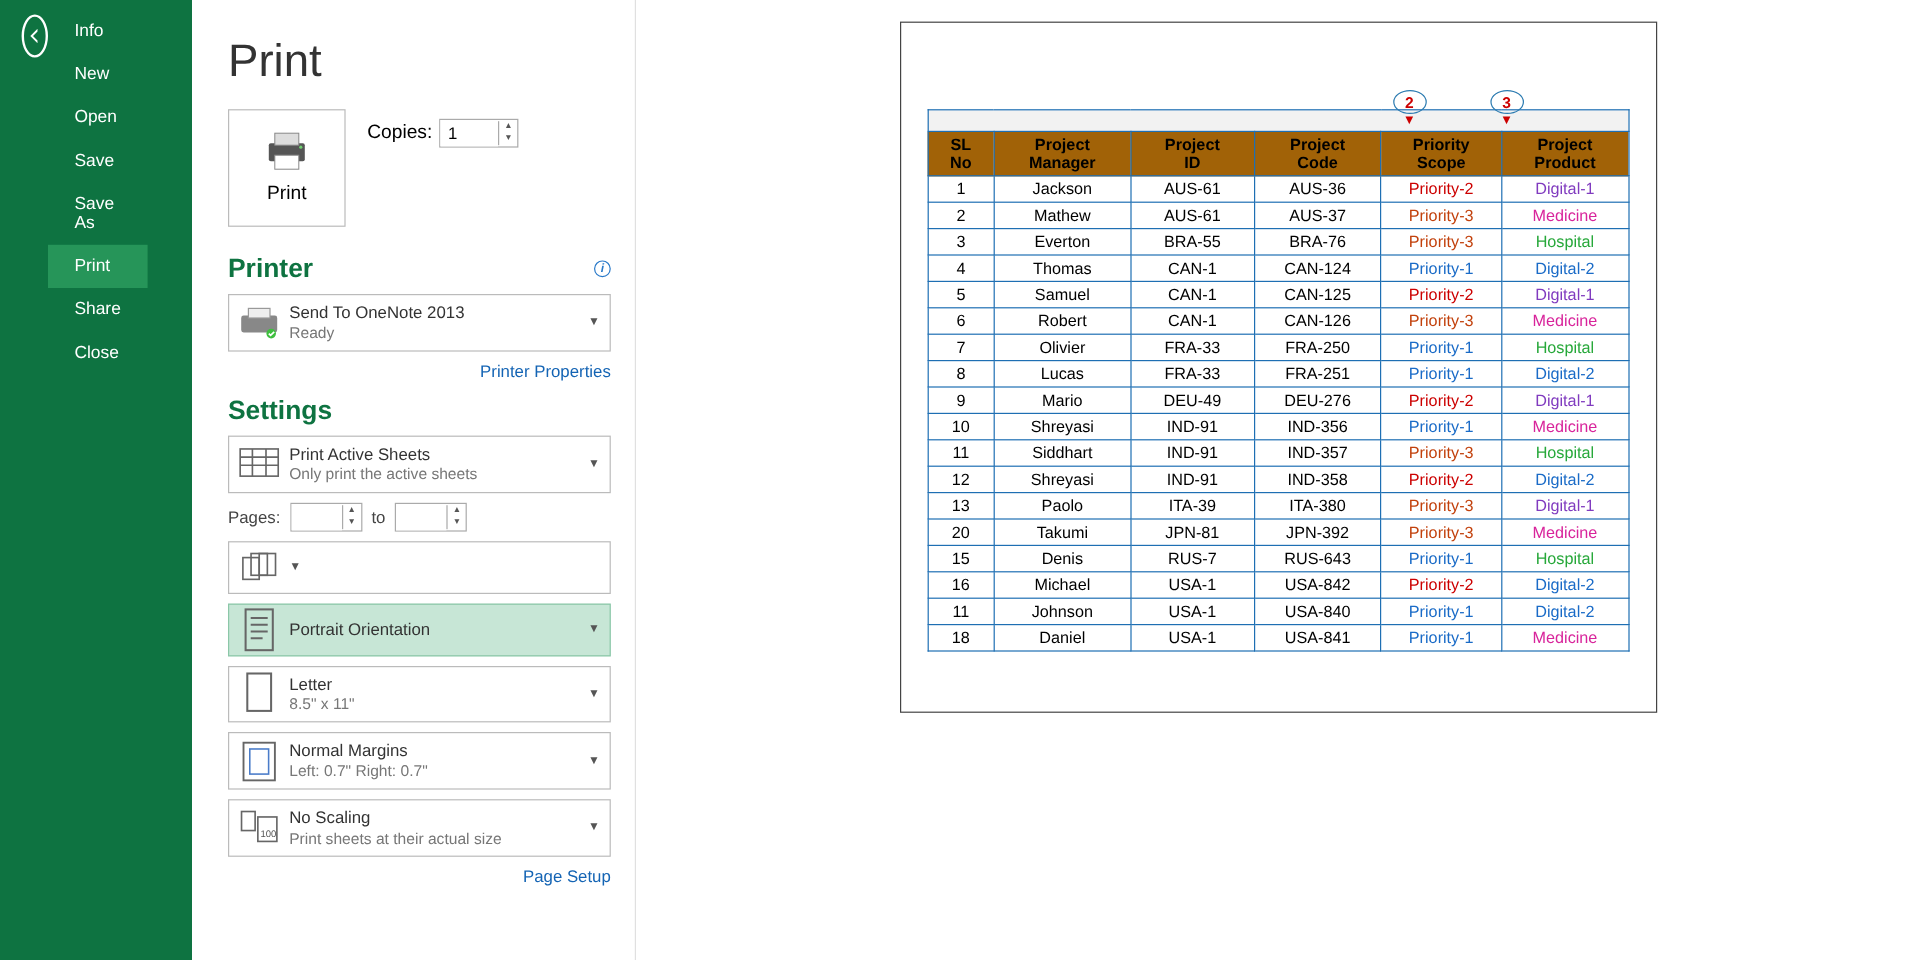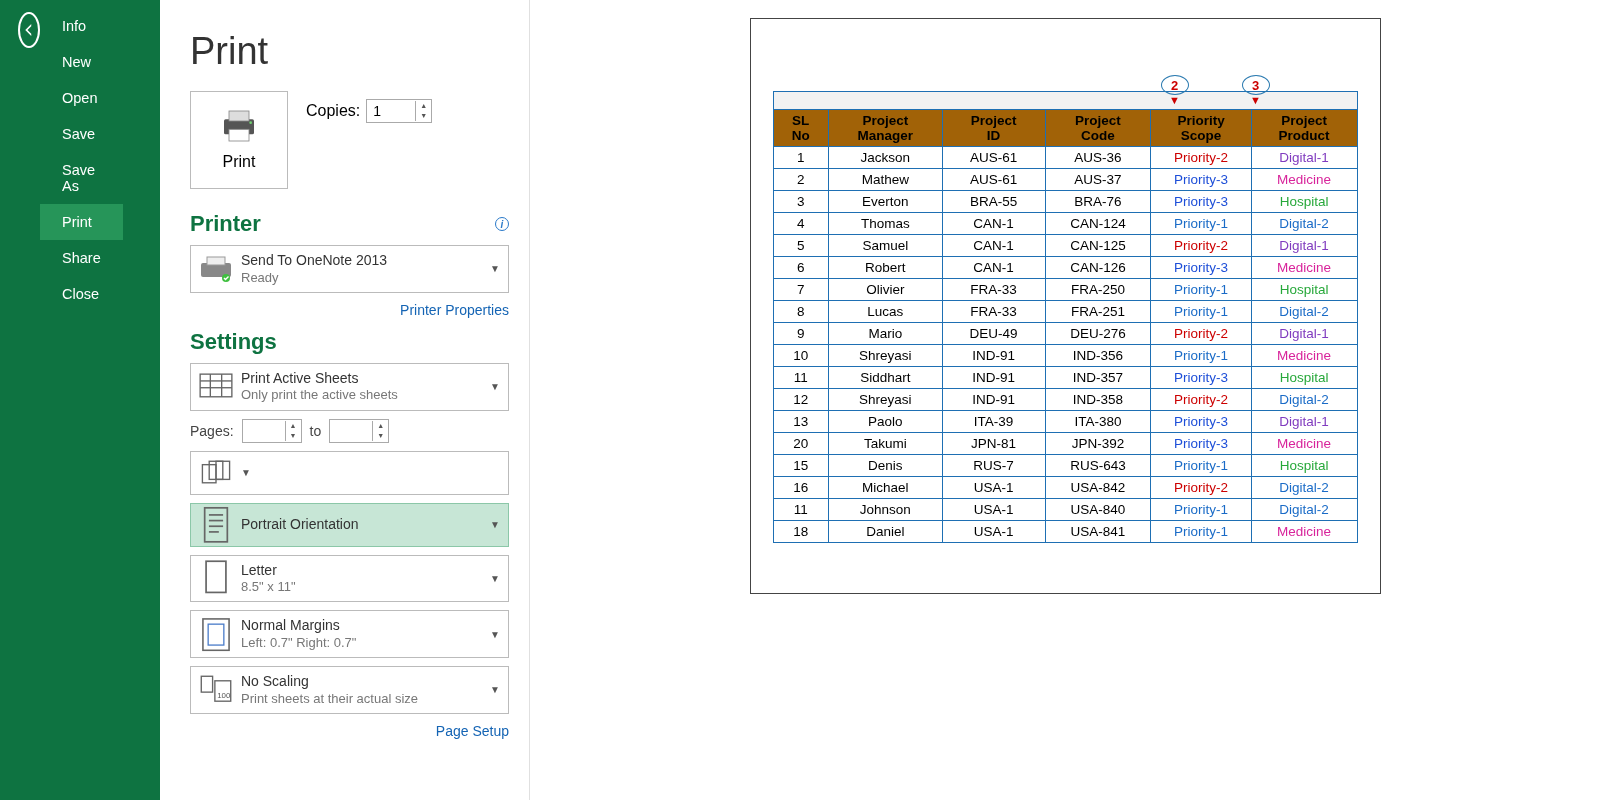--- a/index.html
+++ b/index.html
@@ -55,21 +55,21 @@
 .annot .circle { width: 28px; height: 20px; border: 1.5px solid #2a7ab0; border-radius: 50%; display:flex; align-items:center; justify-content:center; color:#cc0000; font-weight:bold; font-size:13px; }
 .annot .arrow-down { color:#cc0000; font-size:11px; text-align:center; margin-top:-1px; }
 .annot.a2 { left: 410px; }
 .annot.a3 { left: 491px; }
 
 table.data { border-collapse: collapse; width: 100%; table-layout: fixed; }
 table.data th, table.data td { border: 1px solid #1e6fb3; font-size: 13.5px; text-align: center; padding: 3px 2px; }
 table.data thead tr.spacer td { background:#f2f2f2; height:18px; border-left:1px solid #1e6fb3; border-right:1px solid #1e6fb3; border-top:1px solid #1e6fb3; }
 table.data th { font-weight: bold; color:#000; background:#a16207; }
 col.c1{width:42px}col.c2{width:86px}col.c3{width:78px}col.c4{width:80px}col.c5{width:76px}col.c6{width:80px}
-.p-red{color:#cc0000}.p-blue{color:#1a6bc7}.p-grey{color:#1d4ed8}
+.p-red{color:#cc0000}.p-blue{color:#1a6bc7}.p-grey{color:#c2410c}
 .pr-blue{color:#1a6bc7}.pr-green{color:#27a83a}.pr-purple{color:#803bbf}.pr-magenta{color:#d8249b}
 
 
 .ico-border{stroke:#666;fill:none;stroke-width:1.2}
 </style>
 </head>
 <body>
 
 <div class="sidebar">
   <div class="back-btn">

